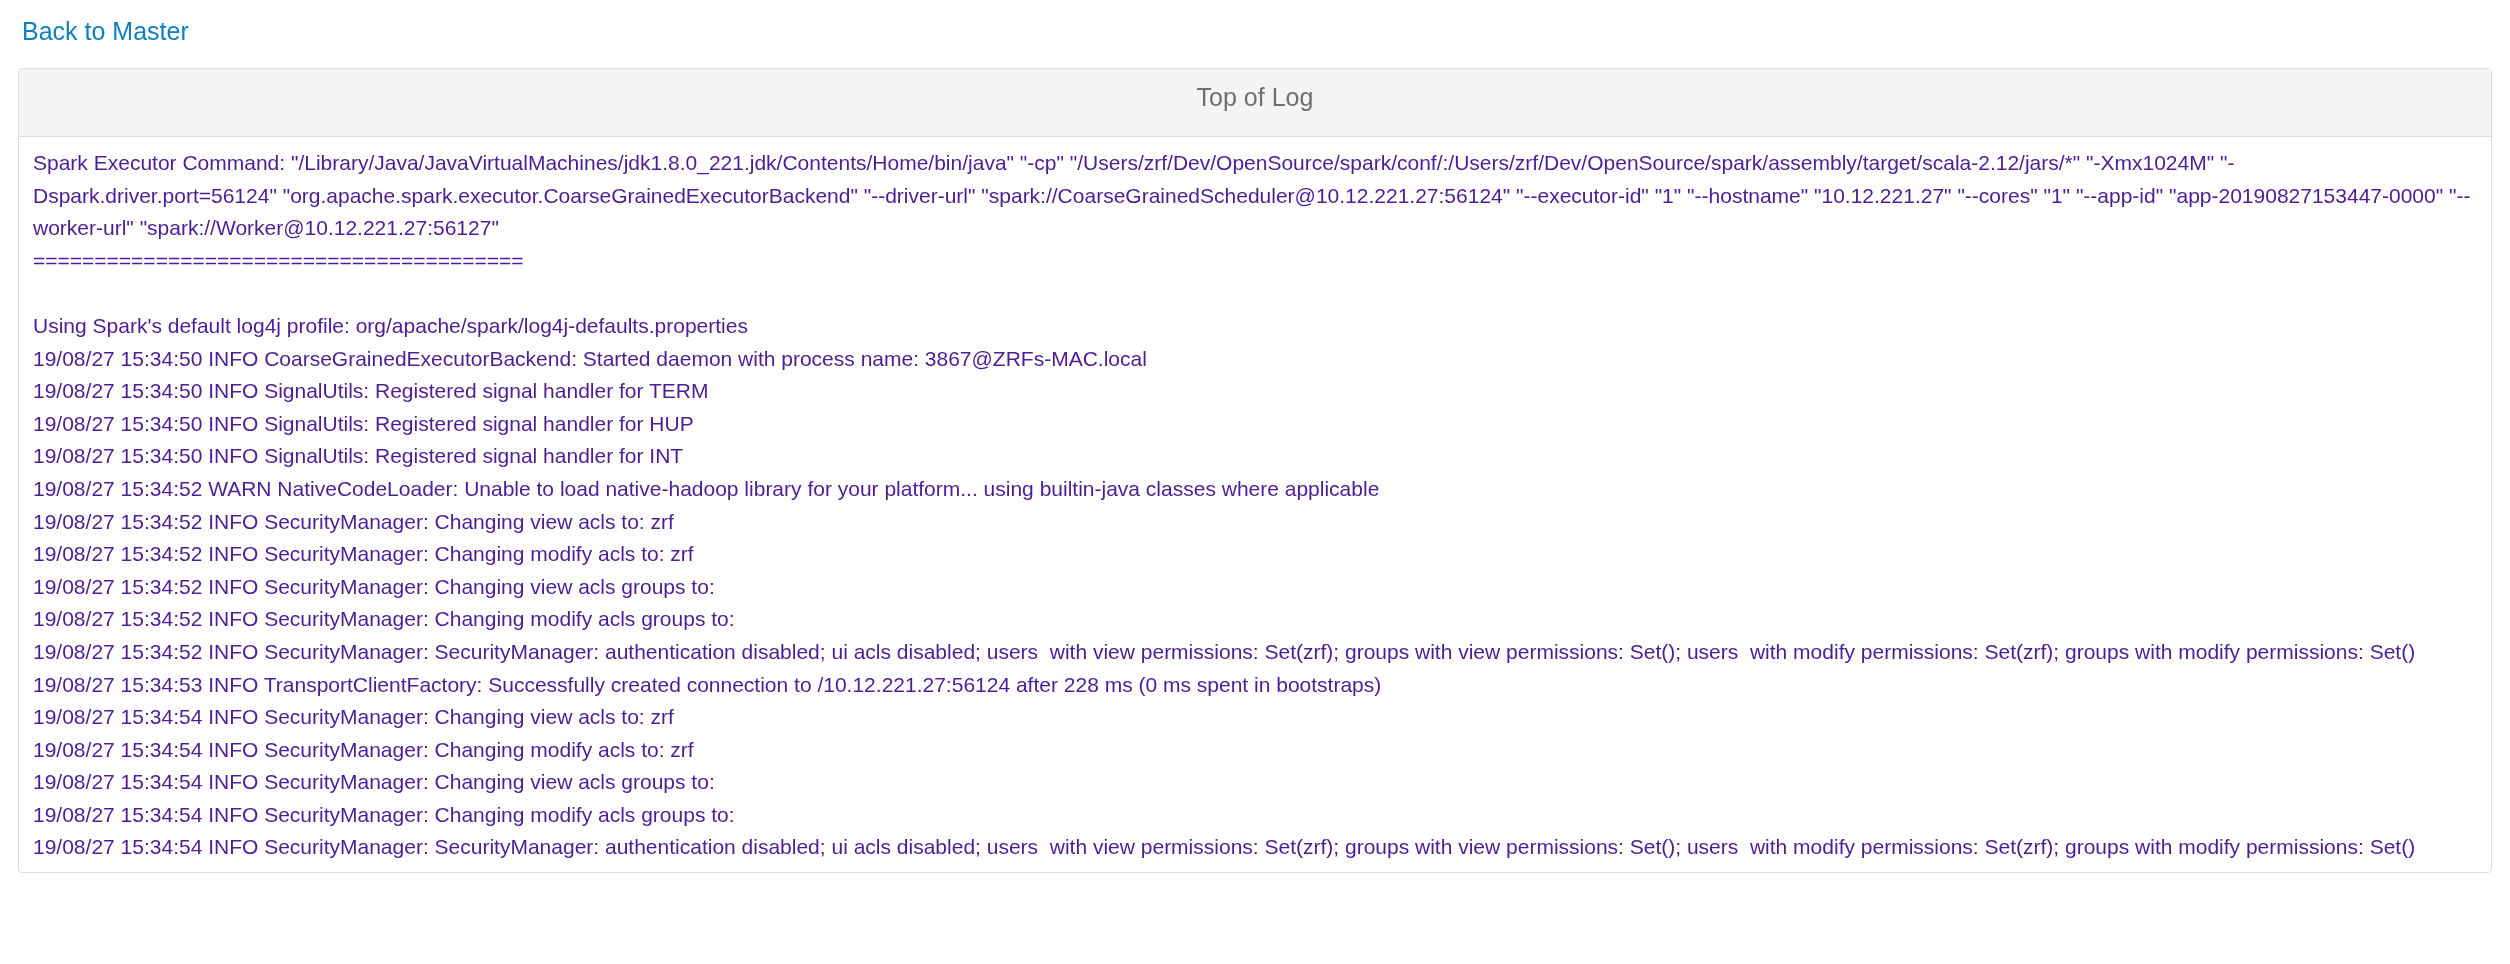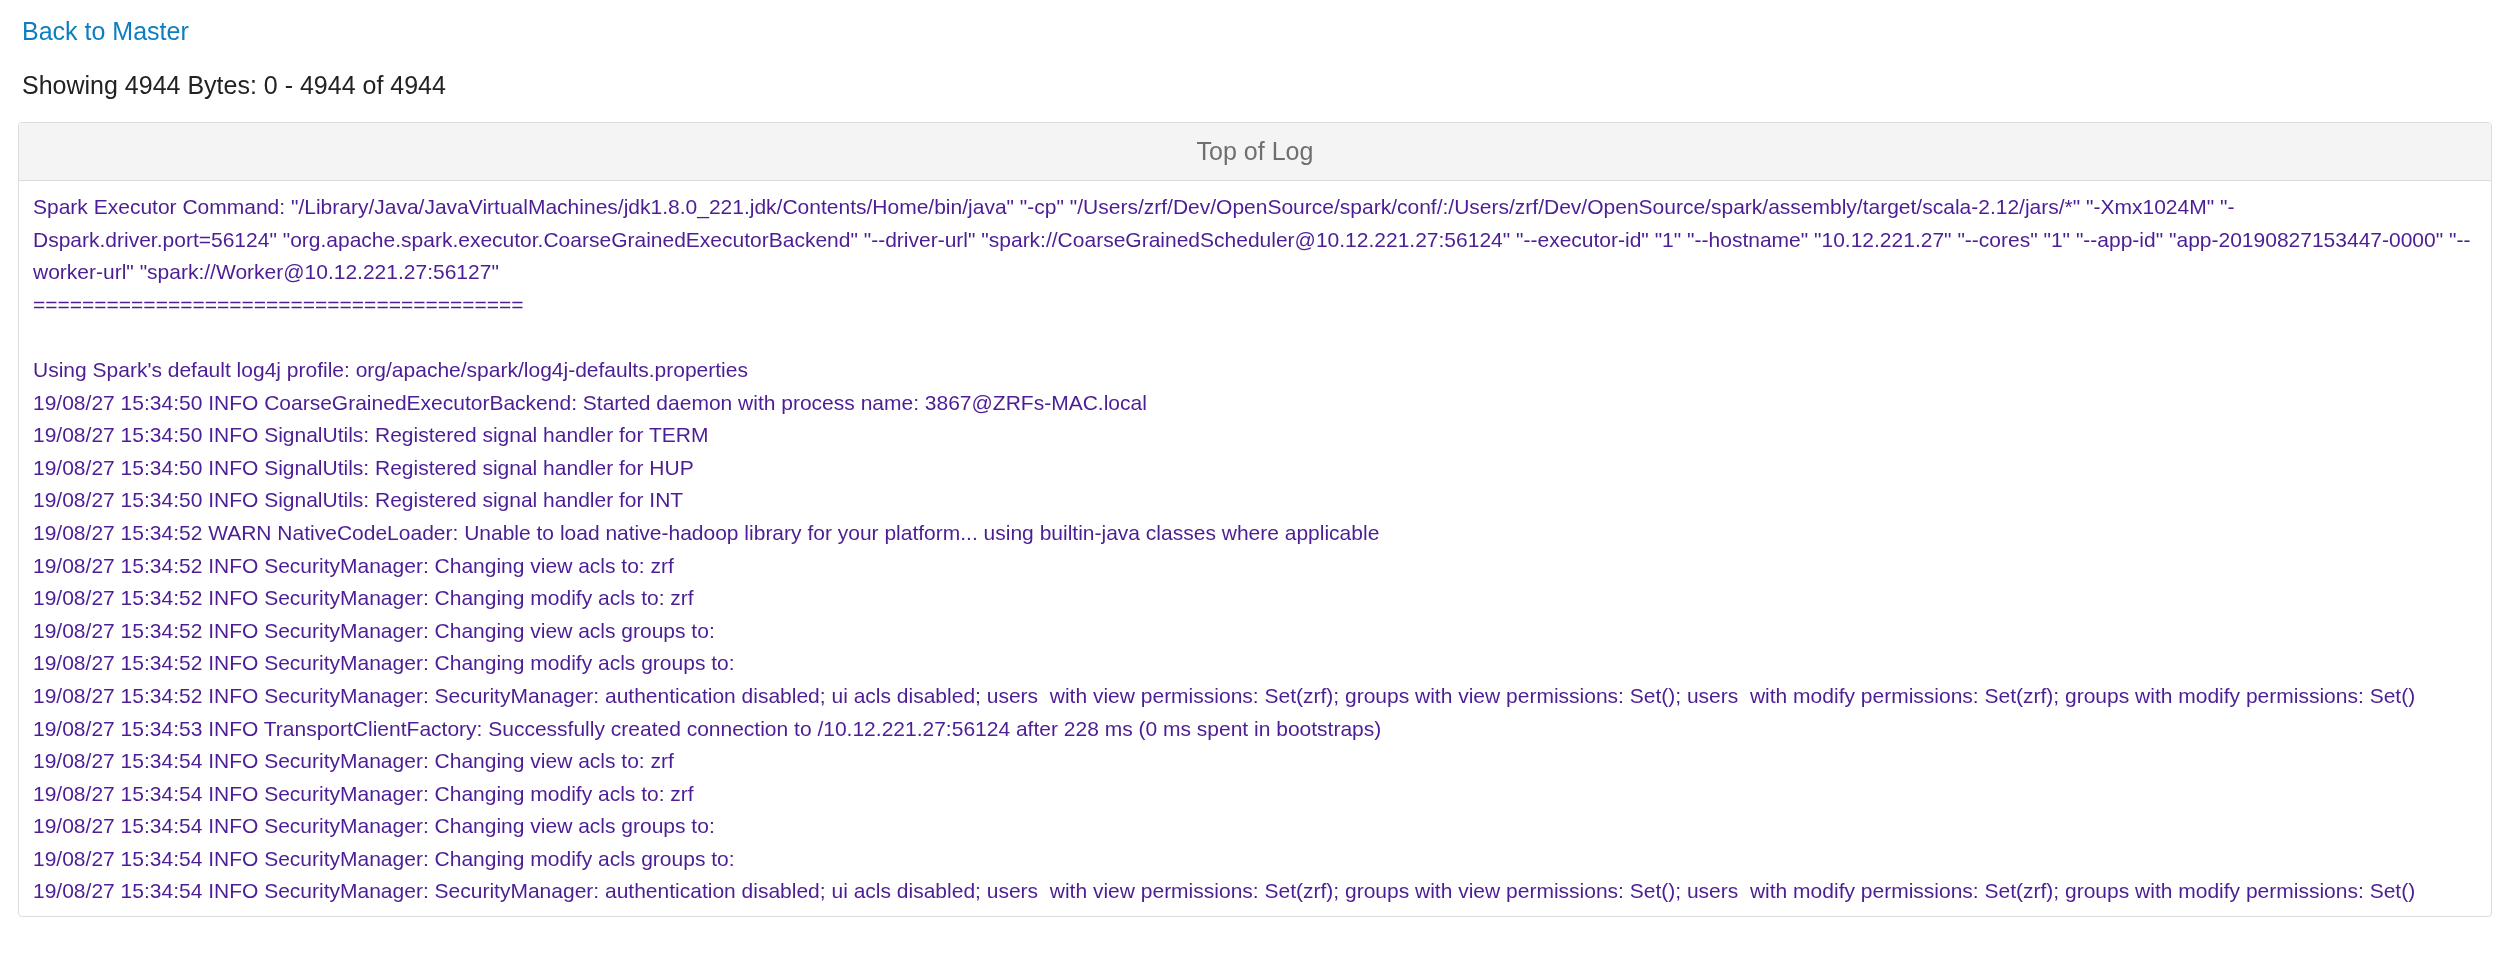--- a/index.html
+++ b/index.html
@@ -39,21 +39,21 @@
     border-radius: 4px;
     background: #ffffff;
     overflow: hidden;
   }
   .log-panel-header {
     background: #f4f4f4;
     border-bottom: 1px solid #dcdcdc;
     text-align: center;
     font-size: 25px;
     color: #6f6f6f;
-    padding: 13px 0 14px 0;
+    padding: 13px 0 24px 0;
     line-height: 1.2;
   }
   .log-body {
     padding: 10px 14px 8px 14px;
     font-size: 21px;
     line-height: 32.6px;
     color: #4c1d95;
     white-space: pre-wrap;
     word-break: break-word;
     font-family: "Liberation Sans", sans-serif;
@@ -63,20 +63,19 @@
   .log-line { display: block; }
   .log-line.blank { height: 32.6px; }
 </style>
 </head>
 <body>
 
 <div class="page">
 
   <a class="back-link" href="#">Back to Master</a>
 
-  <div class="showing-line">Showing 4944 Bytes: 0 - 4944 of 4944</div>
 
   <div class="log-panel">
     <div class="log-panel-header">Top of Log</div>
     <div class="log-body"><div class="log-line">Spark Executor Command: "/Library/Java/JavaVirtualMachines/jdk1.8.0_221.jdk/Contents/Home/bin/java" "-cp" "/Users/zrf/Dev/OpenSource/spark/conf/:/Users/zrf/Dev/OpenSource/spark/assembly/target/scala-2.12/jars/*" "-Xmx1024M" "-Dspark.driver.port=56124" "org.apache.spark.executor.CoarseGrainedExecutorBackend" "--driver-url" "spark://CoarseGrainedScheduler@10.12.221.27:56124" "--executor-id" "1" "--hostname" "10.12.221.27" "--cores" "1" "--app-id" "app-20190827153447-0000" "--worker-url" "spark://Worker@10.12.221.27:56127"</div><div class="log-line">========================================</div><div class="log-line blank"></div><div class="log-line">Using Spark's default log4j profile: org/apache/spark/log4j-defaults.properties</div><div class="log-line">19/08/27 15:34:50 INFO CoarseGrainedExecutorBackend: Started daemon with process name: 3867@ZRFs-MAC.local</div><div class="log-line">19/08/27 15:34:50 INFO SignalUtils: Registered signal handler for TERM</div><div class="log-line">19/08/27 15:34:50 INFO SignalUtils: Registered signal handler for HUP</div><div class="log-line">19/08/27 15:34:50 INFO SignalUtils: Registered signal handler for INT</div><div class="log-line">19/08/27 15:34:52 WARN NativeCodeLoader: Unable to load native-hadoop library for your platform... using builtin-java classes where applicable</div><div class="log-line">19/08/27 15:34:52 INFO SecurityManager: Changing view acls to: zrf</div><div class="log-line">19/08/27 15:34:52 INFO SecurityManager: Changing modify acls to: zrf</div><div class="log-line">19/08/27 15:34:52 INFO SecurityManager: Changing view acls groups to:</div><div class="log-line">19/08/27 15:34:52 INFO SecurityManager: Changing modify acls groups to:</div><div class="log-line">19/08/27 15:34:52 INFO SecurityManager: SecurityManager: authentication disabled; ui acls disabled; users  with view permissions: Set(zrf); groups with view permissions: Set(); users  with modify permissions: Set(zrf); groups with modify permissions: Set()</div><div class="log-line">19/08/27 15:34:53 INFO TransportClientFactory: Successfully created connection to /10.12.221.27:56124 after 228 ms (0 ms spent in bootstraps)</div><div class="log-line">19/08/27 15:34:54 INFO SecurityManager: Changing view acls to: zrf</div><div class="log-line">19/08/27 15:34:54 INFO SecurityManager: Changing modify acls to: zrf</div><div class="log-line">19/08/27 15:34:54 INFO SecurityManager: Changing view acls groups to:</div><div class="log-line">19/08/27 15:34:54 INFO SecurityManager: Changing modify acls groups to:</div><div class="log-line">19/08/27 15:34:54 INFO SecurityManager: SecurityManager: authentication disabled; ui acls disabled; users  with view permissions: Set(zrf); groups with view permissions: Set(); users  with modify permissions: Set(zrf); groups with modify permissions: Set()</div></div>
   </div>
 
 </div>
 
 </body></html>

